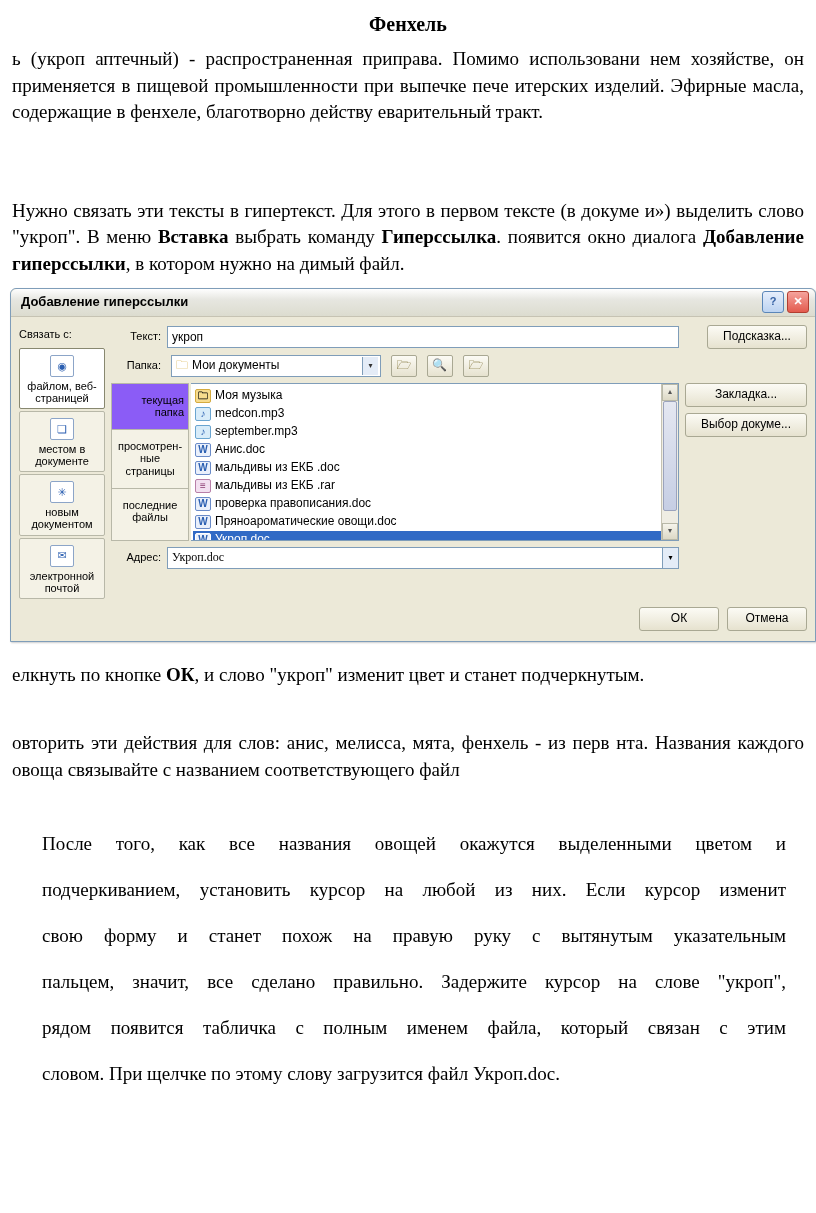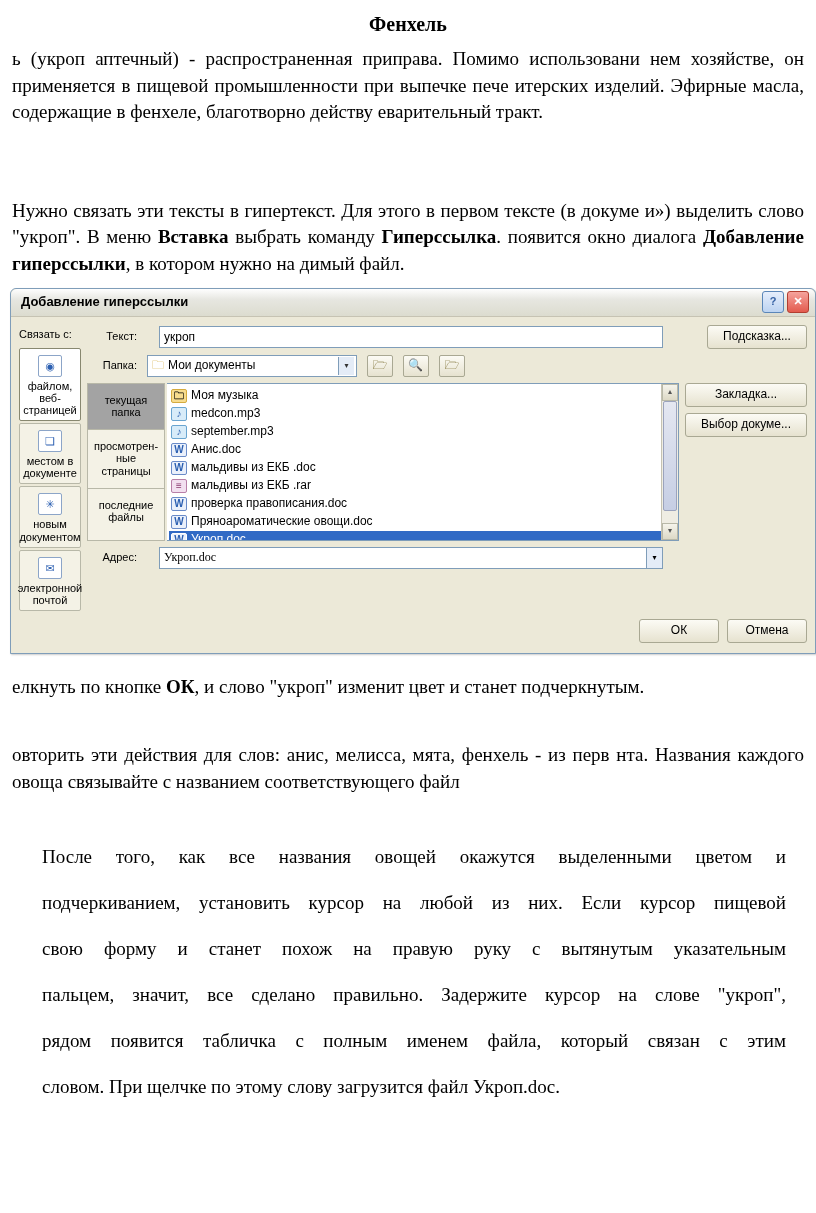--- a/index.html
+++ b/index.html
@@ -74,21 +74,21 @@
       border: 1px solid #b23e30;
       color: #fff;
     }
 
     .dlg-body {
       display: flex;
       padding: 8px;
       gap: 6px;
     }
     .link-col {
-      width: 62px;
+      width: 86px;
       display: flex; flex-direction: column;
       gap: 2px;
     }
     .link-col-label {
       font-size: 11px;
       text-align: left;
       padding: 2px 0 4px 0;
     }
     .link-tab {
       border: 1px solid #b8b8a8;
@@ -110,21 +110,21 @@
     .link-ico {
       width: 24px; height: 22px;
       background: #fff;
       border: 1px solid #8ca5c8;
       border-radius: 2px;
       display: flex; align-items: center; justify-content: center;
       font-size: 11px; color: #2b5fb1;
     }
 
     .dlg-main { flex: 1; display: flex; flex-direction: column; gap: 6px; }
-    .row { display: flex; align-items: center; gap: 22px; }
+    .row { display: flex; align-items: center; gap: 6px; }
     .row-label { width: 50px; font-size: 11px; text-align: right; }
     .txt-input {
       flex: 1;
       height: 22px;
       border: 1px solid #7f9db9;
       background: #fff;
       padding: 0 4px;
       font-family: Tahoma, sans-serif;
       font-size: 12px;
     }
@@ -167,21 +167,21 @@
     }
     .browse-tab {
       border-bottom: 1px solid #b8b8a8;
       padding: 10px 4px;
       text-align: center;
       font-size: 11px;
       line-height: 1.15;
       cursor: pointer;
     }
     .browse-tab:last-child { border-bottom: none; }
-    .browse-tab.sel { background: #a3a3a3; }
+    .browse-tab.sel { background: #8b5cf6; text-align: right; }
 
     .file-list {
       flex: 1;
       background: #fff;
       border: 1px solid #7f9db9;
       border-left: none;
       margin-left: 2px;
       position: relative;
       overflow: hidden;
     }
@@ -430,19 +430,19 @@
   </p>
 
   <div class="spacer-sm"></div>
 
   <p class="para">овторить эти действия для слов: анис, мелисса, мята, фенхель - из перв нта. Названия каждого овоща связывайте с названием соответствующего файл</p>
 
   <div class="spacer-sm"></div>
 
   <div class="loose" style="padding:0 18px 0 30px;">
     <p class="para justify-wide">После того,  как все названия овощей окажутся выделенными цветом и</p>
-    <p class="para justify-wide">подчеркиванием, установить курсор на любой из них. Если курсор пищевой</p>
+    <p class="para justify-wide">подчеркиванием, установить курсор на любой из них. Если курсор изменит</p>
     <p class="para justify-wide">свою форму и станет похож на правую руку с вытянутым указательным</p>
     <p class="para justify-wide">пальцем, значит, все сделано правильно. Задержите курсор на слове "укроп",</p>
     <p class="para justify-wide">рядом появится табличка с полным именем файла, который связан с этим</p>
     <p class="para" style="text-align:left">словом. При щелчке по этому слову загрузится файл Укроп.doc.</p>
   </div>
 </div>
 
 </body></html>

